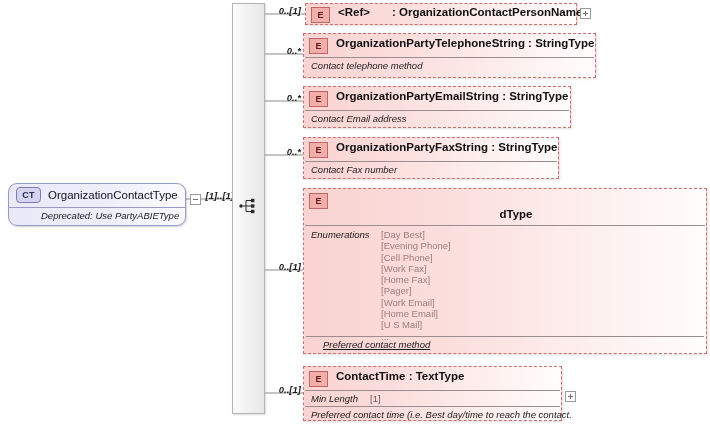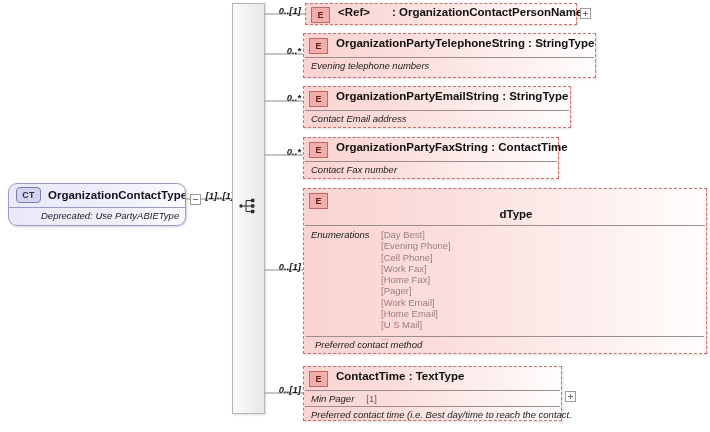--- a/index.html
+++ b/index.html
@@ -52,21 +52,21 @@
     color: #2b2b5c;
     font-size: 9px;
     font-weight: bold;
     line-height: 14px;
     text-align: center;
     letter-spacing: .3px;
   }
   .ct-title {
     margin-left: 7px;
     font-size: 11.5px;
-    font-weight: bold;
+    font-weight: normal;
     color: #111122;
     white-space: nowrap;
   }
   .ct-sep {
     height: 1px;
     background: #9a9ac8;
     margin: 0;
   }
   .ct-note {
     padding: 2px 8px 4px 8px;
@@ -277,40 +277,40 @@
 <div class="toggle plus" style="left:580px; top:8px;"></div>
 
 <div class="card" style="left:266px; top:45px; width:35px;">0..*</div>
 
 <div class="el" style="left:303px; top:33px; width:293px; height:45px;">
   <div class="el-head">
     <span class="el-badge">E</span>
     <span class="el-name">OrganizationPartyTelephoneString : StringType</span>
   </div>
   <div class="el-sep"></div>
-  <div class="el-doc">Evening telephone numbers</div>
+  <div class="el-doc">Contact telephone method</div>
 </div>
 
 <div class="card" style="left:266px; top:92px; width:35px;">0..*</div>
 
 <div class="el" style="left:303px; top:86px; width:268px; height:42px;">
   <div class="el-head">
     <span class="el-badge">E</span>
     <span class="el-name">OrganizationPartyEmailString : StringType</span>
   </div>
   <div class="el-sep"></div>
   <div class="el-doc">Contact Email address</div>
 </div>
 
 <div class="card" style="left:266px; top:146px; width:35px;">0..*</div>
 
 <div class="el" style="left:303px; top:137px; width:256px; height:42px;">
   <div class="el-head">
     <span class="el-badge">E</span>
-    <span class="el-name">OrganizationPartyFaxString : ContactTime</span>
+    <span class="el-name">OrganizationPartyFaxString : StringType</span>
   </div>
   <div class="el-sep"></div>
   <div class="el-doc">Contact Fax number</div>
 </div>
 
 <div class="card" style="left:266px; top:261px; width:35px;">0..[1]</div>
 
 <div class="el" style="left:303px; top:188px; width:404px; height:166px;">
   <div class="el-head">
     <span class="el-badge">E</span>
@@ -329,31 +329,31 @@
       <div>[Work Fax]</div>
       <div>[Home Fax]</div>
       <div>[Pager]</div>
       <div>[Work Email]</div>
       <div>[Home Email]</div>
       <div>[U S Mail]</div>
       <div>...</div>
     </span>
   </div>
   <div class="el-sep" style="position:absolute; left:1px; right:1px; bottom:16px;"></div>
-  <div class="el-doc" style="position:absolute; left:4px; bottom:0;">Preferred contact method</div>
+  <div class="el-doc" style="position:absolute; left:12px; bottom:0;text-decoration:underline;">Preferred contact method</div>
 </div>
 
 <div class="card" style="left:266px; top:384px; width:35px;">0..[1]</div>
 
 <div class="el" style="left:303px; top:366px; width:259px; height:55px;">
   <div class="el-head">
     <span class="el-badge">E</span>
     <span class="el-name">ContactTime : TextType</span>
   </div>
   <div class="el-sep"></div>
   <div class="minlen-row">
-    <span class="minlen-label">Min Pager</span>
+    <span class="minlen-label">Min Length</span>
     <span class="facet-inline">[1]</span>
   </div>
   <div class="el-sep"></div>
   <div class="el-doc">Preferred contact time (i.e. Best day/time to reach the contact.</div>
 </div>
 <div class="toggle plus" style="left:565px; top:391px;"></div>
 
 </body></html>

